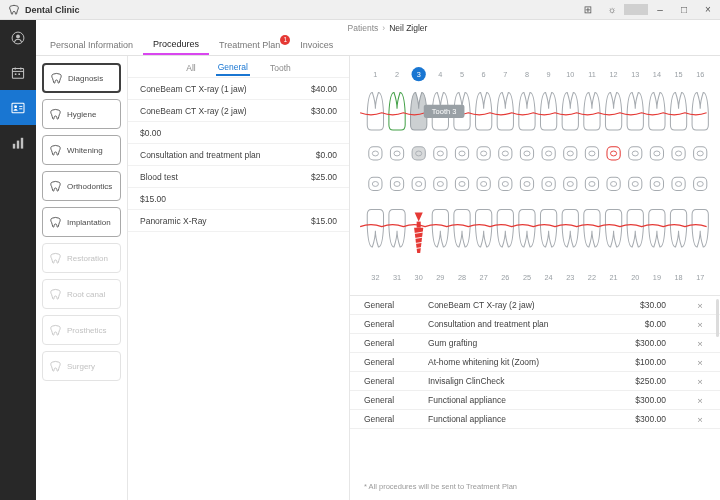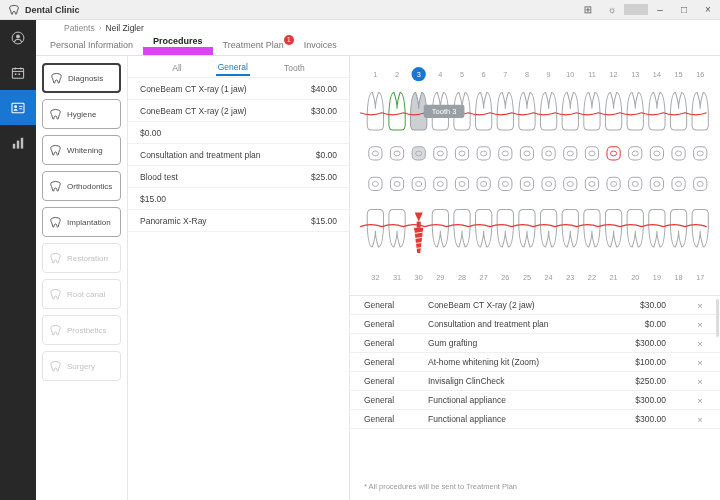--- a/index.html
+++ b/index.html
@@ -12,35 +12,35 @@
   .title{font-weight:bold;font-size:9px;color:#333;}
   .win-controls{margin-left:auto;display:flex;align-items:center;height:100%;}
   .win-controls span{width:24px;text-align:center;color:#555;font-size:10px;line-height:19px;cursor:default;}
   .win-sep{width:1px;height:11px;background:#d0d0d0;}
   .body{flex:1;display:flex;min-height:0;}
   .rail{width:36px;background:#282828;flex:none;display:flex;flex-direction:column;}
   .rail-item{height:35px;display:flex;align-items:center;justify-content:center;color:#c2c2c2;}
   .rail-item svg{width:16px;height:16px;}
   .rail-item.active{background:#1976d2;color:#fff;}
   .main{flex:1;display:flex;flex-direction:column;min-width:0;}
-  .breadcrumb{height:15px;display:flex;align-items:center;padding-left:28px;font-size:8.5px;color:#888;flex:none;}
+  .breadcrumb{height:15px;display:flex;align-items:center;padding-left:19px;font-size:8.5px;color:#888;flex:none;justify-content:center;}
   .bc-sep{margin:0 4px;color:#aaa;}
   .bc-cur{color:#333;}
   .tabs{height:21px;display:flex;align-items:stretch;padding-left:4px;border-bottom:1px solid #e2e2e2;flex:none;}
   .tab{position:relative;display:flex;align-items:center;padding:0 10px;color:#777;font-size:9px;cursor:default;}
-  .tab.active{color:#222;border-bottom:8px solid #d946ef;font-weight:bold;justify-content:flex-end;}
+  .tab.active{color:#222;border-bottom:2px solid #d946ef;font-weight:normal;justify-content:flex-end;}
   .badge{position:absolute;top:0;right:0;min-width:10px;height:10px;border-radius:5px;background:#e53935;color:#fff;font-size:6.5px;line-height:10px;text-align:center;padding:0 1px;font-weight:normal;}
   .content{flex:1;display:flex;min-height:0;}
   .cats{width:92px;border-right:1px solid #e6e6e6;padding:7px 6px;overflow:hidden;flex:none;}
   .cat{height:30px;border:1px solid #a9a9a9;border-radius:4px;display:flex;align-items:center;padding:0 6px;margin-bottom:6px;color:#4a4a4a;font-size:8px;gap:5px;background:#fff;cursor:default;}
   .cat svg{width:13px;height:13px;flex:none;}
   .cat.selected{border:2px solid #3f3f3f;}
   .cat.disabled{border-color:#e3e3e3;color:#c2c2c2;}
   .proclist{width:222px;border-right:1px solid #e6e6e6;display:flex;flex-direction:column;flex:none;}
-  .subtabs{height:22px;display:flex;align-items:center;justify-content:center;gap:32px;border-bottom:1px solid #f0f0f0;flex:none;}
+  .subtabs{height:22px;display:flex;align-items:center;justify-content:center;gap:18px;border-bottom:1px solid #f0f0f0;flex:none;}
   .subtab{font-size:8.5px;color:#8a8a8a;padding:5px 2px 2px;cursor:default;}
   .subtab.active{color:#1976d2;border-bottom:2px solid #1976d2;}
   .procrows{flex:1;overflow:hidden;}
   .procrow{height:22px;display:flex;align-items:center;padding:0 12px;border-bottom:1px solid #f1f1f1;font-size:8.5px;color:#3f3f3f;cursor:default;}
   .procrow .pname{flex:1;}
   .right{flex:1;display:flex;flex-direction:column;min-width:0;}
   .chartwrap{height:240px;padding:8px 2px 0;border-bottom:1px solid #e6e6e6;flex:none;}
   .chartwrap svg{width:100%;height:228px;display:block;}
   svg text{font-family:"Liberation Sans",sans-serif;}
   .selwrap{position:relative;flex:none;}

